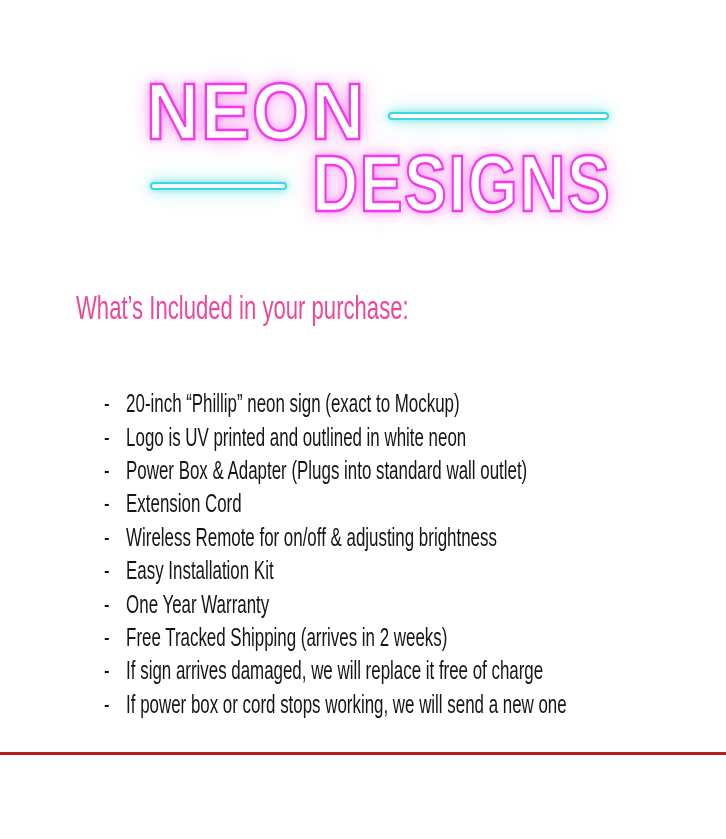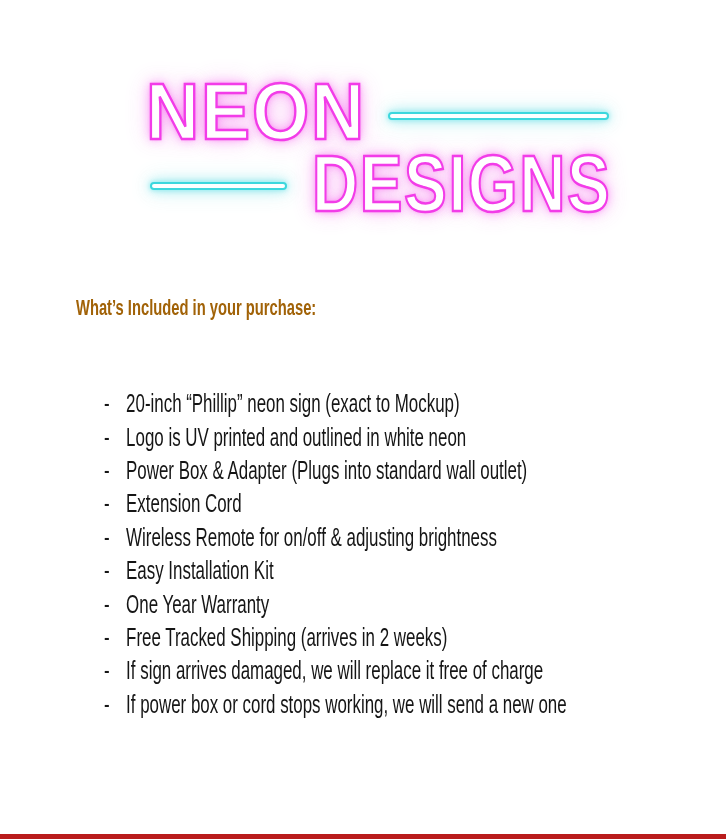--- a/index.html
+++ b/index.html
@@ -3,24 +3,24 @@
 <meta charset="utf-8">
 <style>
   html, body {
     margin: 0;
     padding: 0;
     background: #ffffff;
   }
   .page {
     position: relative;
     width: 726px;
-    height: 839px;
+    height: 755px;
     box-sizing: border-box;
     background: #ffffff;
-    border-bottom: 5px solid #b91c1c;
+    border-bottom: 3px solid #b91c1c;
     overflow: hidden;
     font-family: "Liberation Sans", sans-serif;
     color: #141414;
   }
 
   
   .logo {
     position: relative;
     width: 726px;
     height: 240px;
@@ -78,24 +78,24 @@
   .condensed {
     display: inline-block;
     transform: scaleX(0.67);
     transform-origin: 0 50%;
     white-space: nowrap;
   }
 
   
   .heading {
     margin: 48px 0 0 76px;
-    font-size: 22px;
+    font-size: 33px;
     line-height: 40px;
-    font-weight: 700;
-    color: #a16207;
+    font-weight: 400;
+    color: #ec4899;
   }
 
   
   .included-list {
     list-style: none;
     margin: 59px 0 0 104px;
     padding: 0;
   }
   .included-list li {
     height: 33.4px;

